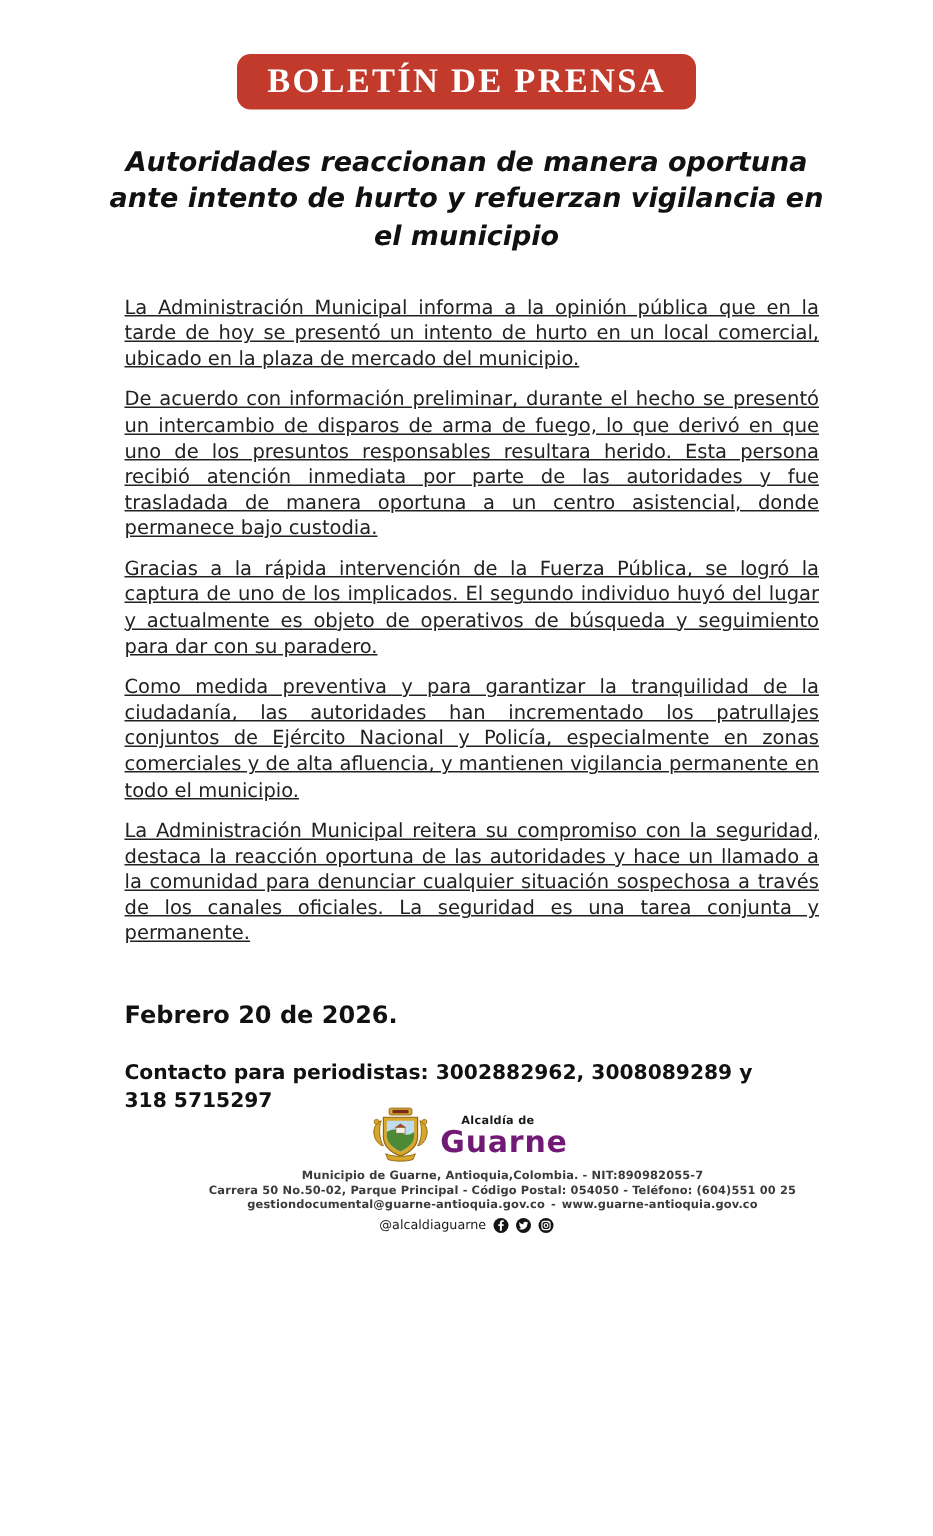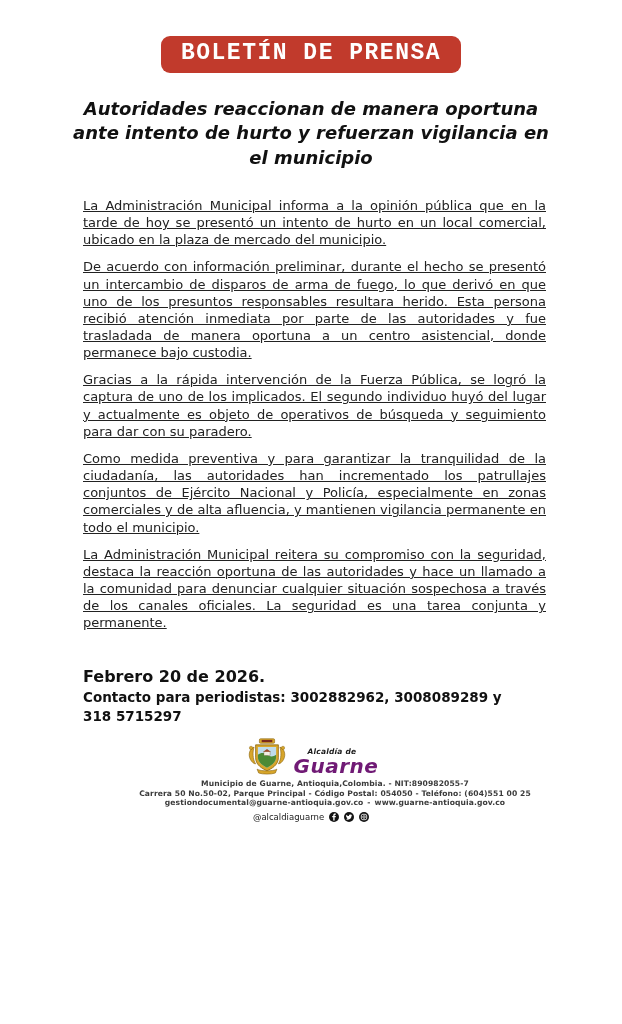--- a/index.html
+++ b/index.html
@@ -16,21 +16,21 @@
   }
   
   .banner-wrap {
     padding-top: 36px;
     display: flex;
     justify-content: center;
   }
   .banner {
     background: #c13a2c;
     color: #ffffff;
-    font-family: Liberation Mono, monospace;
+    font-family: Liberation Serif, serif;
     font-weight: bold;
     font-size: 23px;
     letter-spacing: 1.5px;
     padding: 6px 20px 8px 20px;
     border-radius: 9px;
     line-height: 1.0;
   }
   
   .headline {
     margin: 24px auto 0 auto;
@@ -59,41 +59,40 @@
   .date-line {
     margin-left: 83px;
     margin-top: 36px;
     width: 463px;
     font-size: 16px;
     font-weight: bold;
     color: #111111;
   }
   .contact-line {
     margin-left: 83px;
-    margin-top: 2px;
+    margin-top: 20px;
     width: 440px;
     font-size: 13.5px;
     font-weight: bold;
     line-height: 1.35;
     color: #111111;
   }
   
   .footer {
     position: absolute;
     top: 738px;
     left: 0;
     width: 100%;
     text-align: center;
   }
   .logo-row {
     display: flex;
     justify-content: center;
-    align-items: flex-end;
+    align-items: center;
     gap: 4px;
-    font-style: italic;
   }
   .logo-shield { width: 46px; height: 38px; }
   .logo-text { text-align: left; line-height: 1; }
   .logo-text .small {
     font-size: 7.5px;
     font-weight: bold;
     color: #1a1a1a;
     margin-left: 14px;
     letter-spacing: 0.2px;
   }

